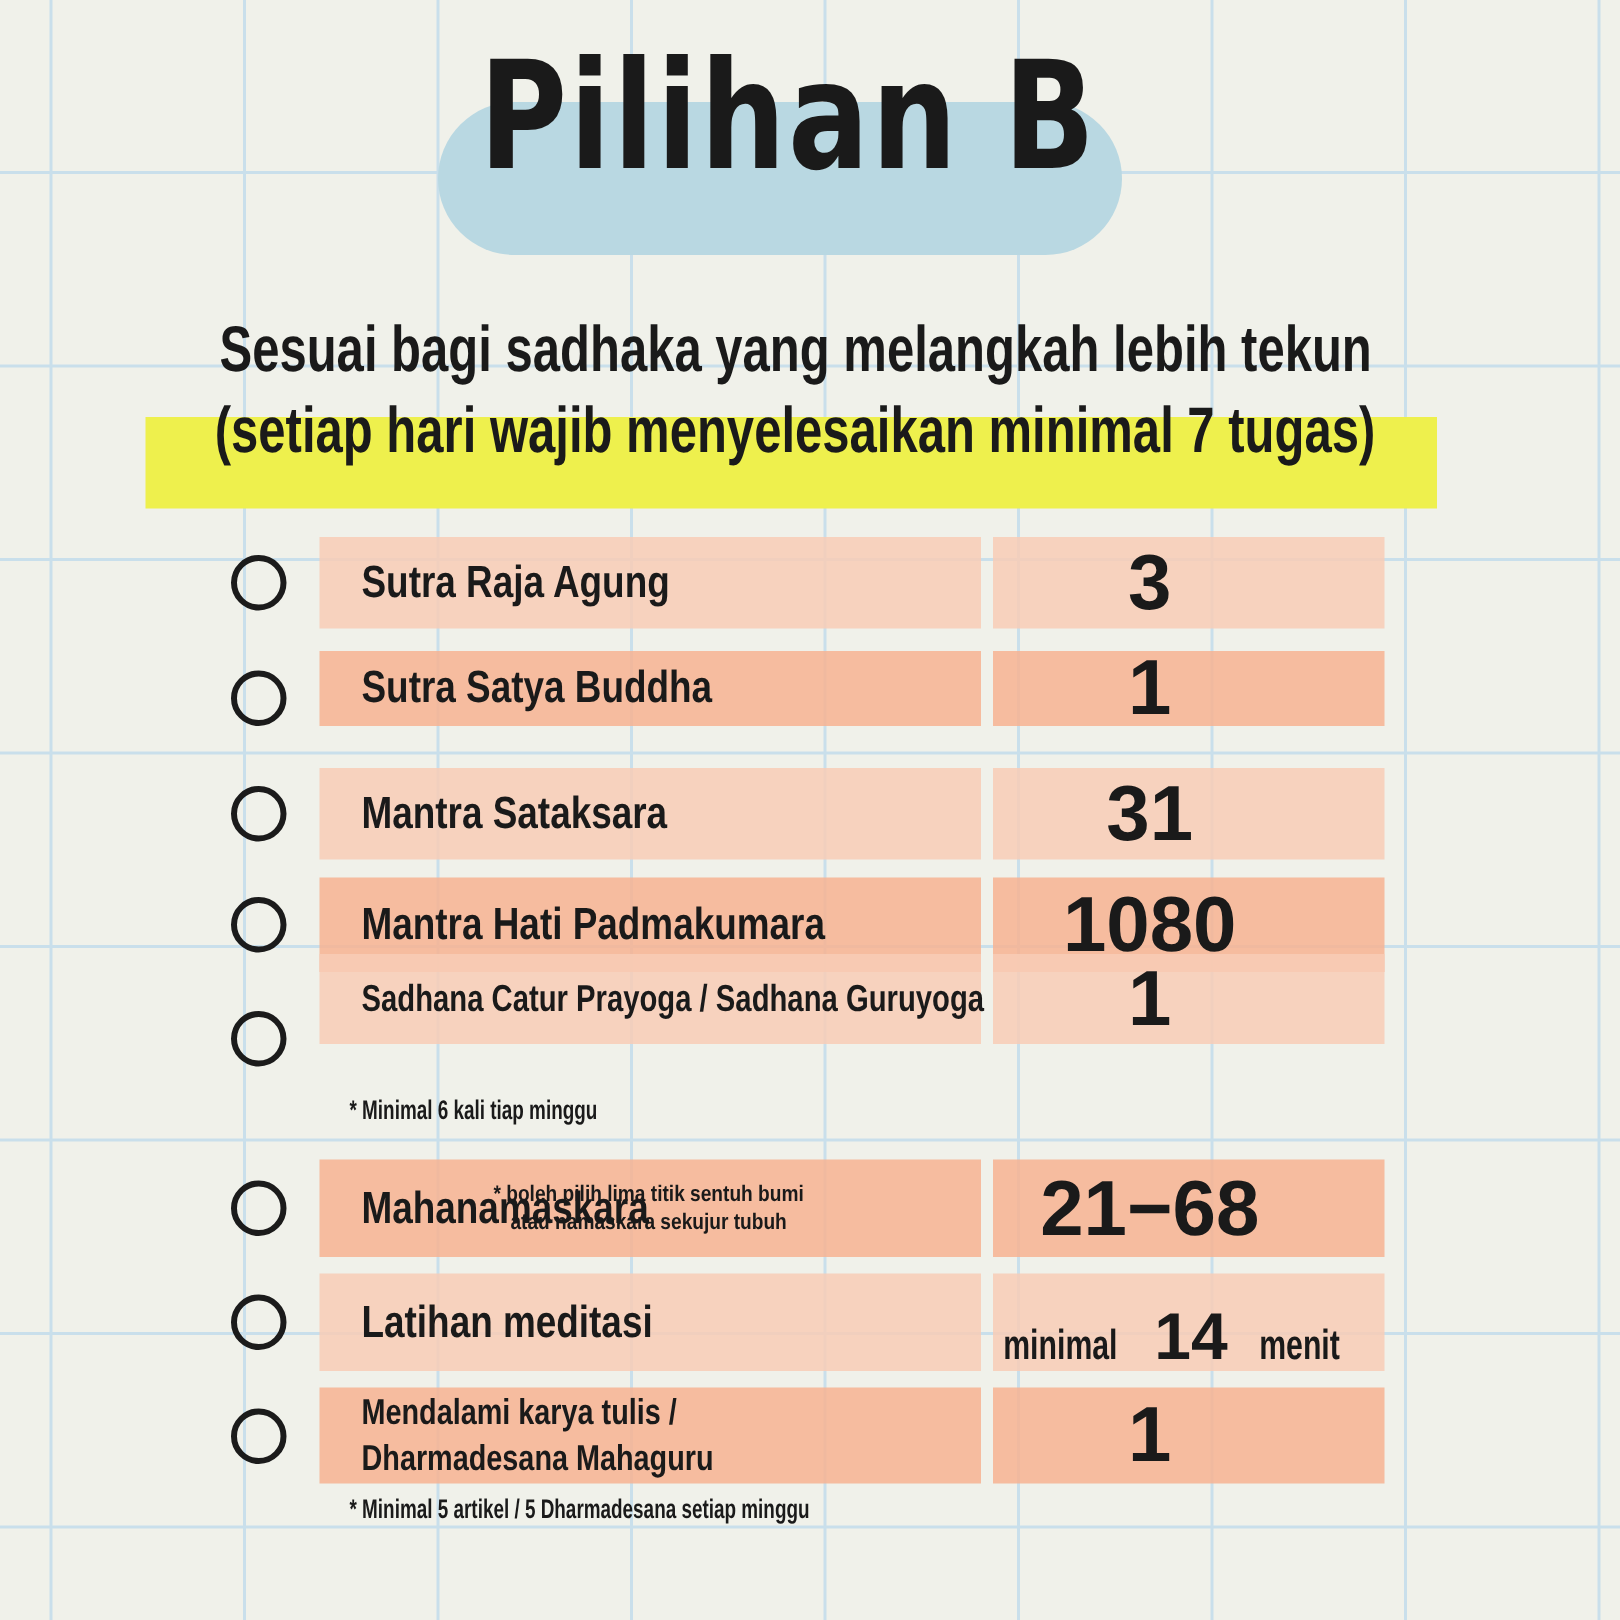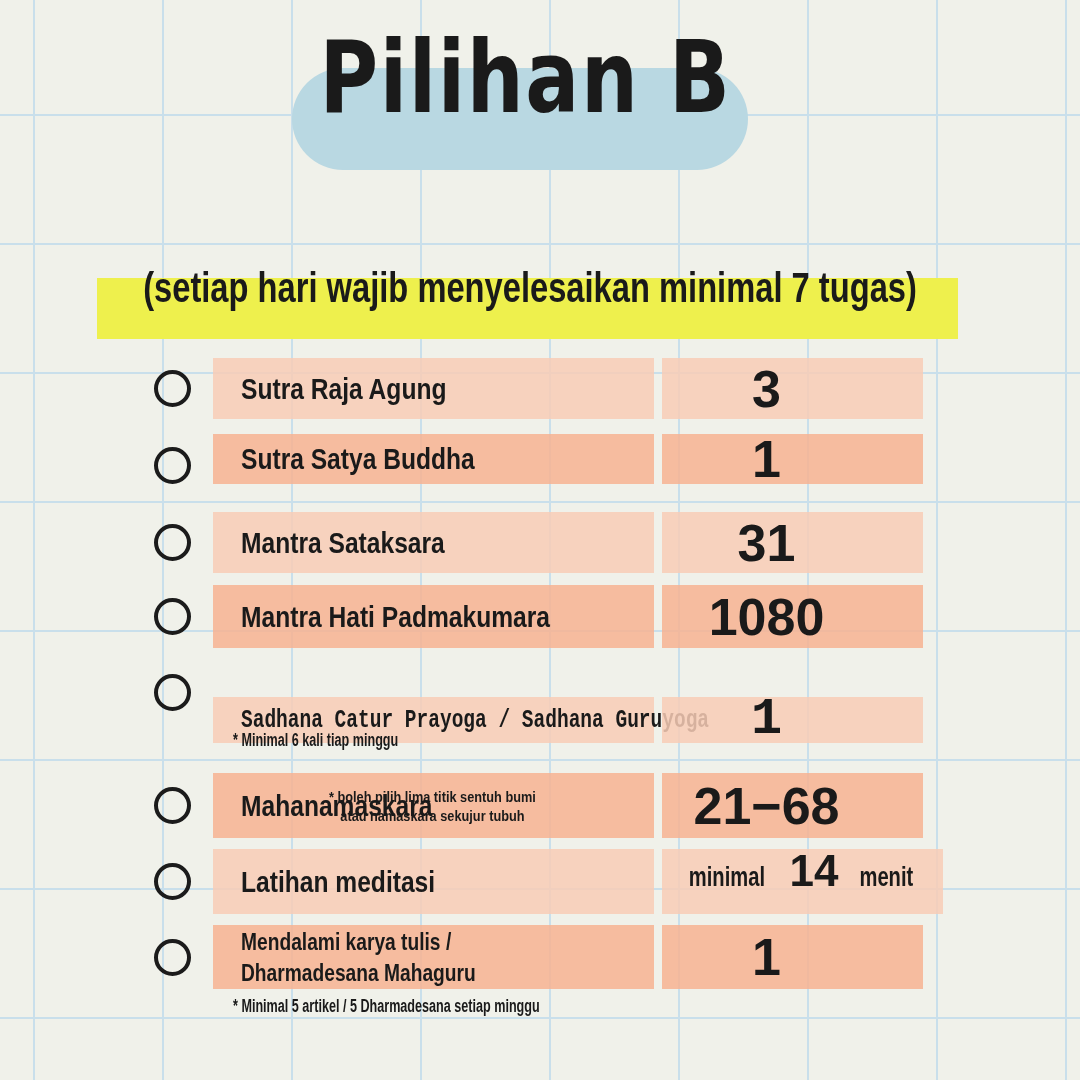--- a/index.html
+++ b/index.html
@@ -42,30 +42,30 @@
     background:var(--row_light,rgba(248,205,182,.85));}
   .dark .label-cell,.dark .value-cell{background:var(--row_dark,rgba(247,179,146,.85));}
   .cond{display:inline-block;white-space:nowrap;transform:scaleX(0.82);
     transform-origin:left center;font-weight:bold;font-size:30px;}
   .value-num{font-weight:bold;font-size:52px;line-height:1;transform:translateX(-26px);}
   
   .r1 .cell{top:358px;height:61px;} .r1 .circle{top:370px;}
   .r2 .cell{top:434px;height:50px;} .r2 .circle{top:447px;}
   .r3 .cell{top:512px;height:61px;} .r3 .circle{top:524px;}
   .r4 .cell{top:585px;height:63px;} .r4 .circle{top:598px;}
-  .r5 .cell{top:697px;height:46px;font-family:Liberation Mono, monospace;} .r5 .circle{top:674px;}
+  .r5 .cell{top:636px;height:60px;} .r5 .circle{top:674px;}
   .r6 .cell{top:773px;height:65px;} .r6 .circle{top:787px;}
   .r7 .cell{top:849px;height:65px;} .r7 .circle{top:863px;}
   .r8 .cell{top:925px;height:64px;} .r8 .circle{top:939px;}
   
   .r5 .cond{font-size:25px;transform:scaleX(0.78);}
   .r6 .inline-note{position:absolute;left:116px;top:50%;text-align:center;
     font-weight:bold;font-size:15px;line-height:1.3;white-space:nowrap;
     transform:translateY(-50%) scaleX(0.85);transform-origin:left center;}
-  .r7 .value-cell{gap:10px;align-items:flex-start;padding-left:20px;}
+  .r7 .value-cell{gap:10px;align-items:flex-end;}
   .r7 .value-num{transform:none;font-size:44px;}
   .r7 .small-word{display:inline-block;font-weight:bold;font-size:28px;
     transform:scaleX(0.72);transform-origin:center;}
   .r7 .value-group{display:flex;align-items:baseline;gap:10px;transform:translateX(-14px);}
   .r8 .cond{font-size:24px;line-height:1.3;transform:scaleX(0.8);}
   .r8 .cond div{white-space:nowrap;}
   
   .footnote{left:233px;font-weight:bold;font-size:18px;line-height:1;}
   .footnote>span{display:inline-block;white-space:nowrap;transform:scaleX(0.7);
     transform-origin:left center;}
@@ -75,20 +75,23 @@
 </head>
 <body>
 
 <div class="page">
 
   <div class="abs title-pill"></div>
   <div class="abs title-wrap">
     <span class="title-text">Pilihan B</span>
   </div>
 
+  <div class="abs sub-line sub1">
+    <span>Sesuai bagi sadhaka yang melangkah lebih tekun</span>
+  </div>
   <div class="abs highlight"></div>
   <div class="abs sub-line sub2">
     <span>(setiap hari wajib menyelesaikan minimal 7 tugas)</span>
   </div>
 
   <div class="r1">
     <div class="abs circle"></div>
     <div class="abs cell label-cell">
       <span class="cond">Sutra Raja Agung</span>
     </div>

